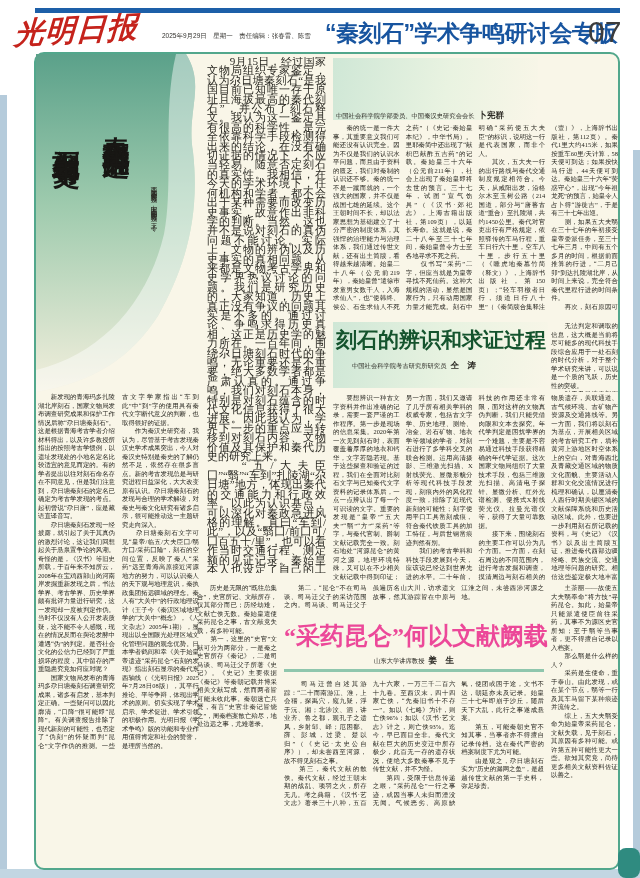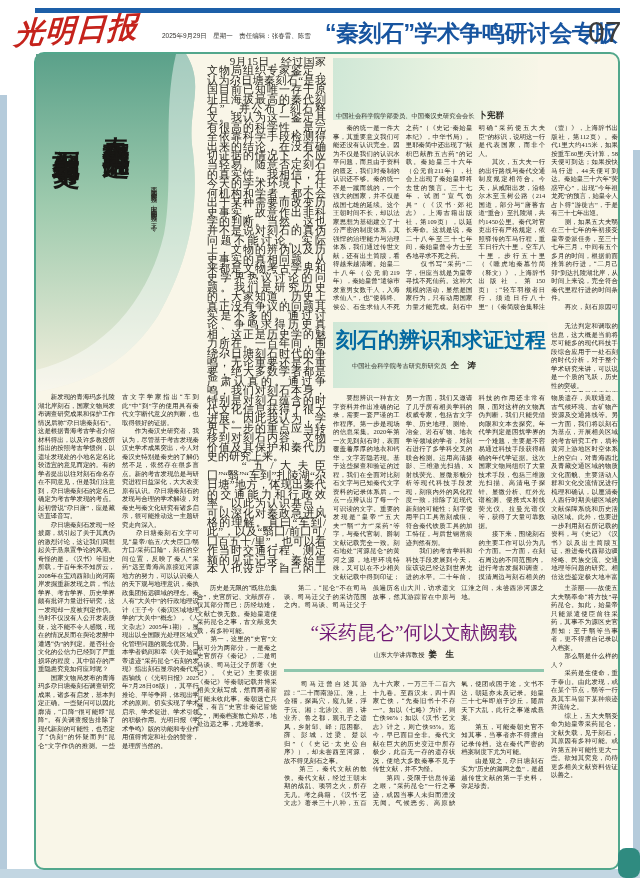--- a/index.html
+++ b/index.html
@@ -37,30 +37,30 @@
   
   .band{background:linear-gradient(100deg,#cfe7d6 0%,#e9f3e1 55%,rgba(238,245,227,0) 100%);}
   #qz-band{left:333px;top:58px;width:205px;height:62px;}
   #qz-title{left:341px;top:61px;width:200px;font-size:27px;font-weight:bold;color:#111;
     letter-spacing:6px;white-space:nowrap;}
   #qz-byline{left:336px;top:110px;width:230px;font-size:6.3px;color:#2b2a24;white-space:nowrap;}
   .byname{font-size:8.5px;font-weight:bold;margin-left:4px;margin-top:40px;}
   #qz-body{left:333px;top:124px;width:285px;height:192px;column-count:4;column-gap:6px;}
   
   #bs-band{left:333px;top:322px;width:215px;height:66px;}
-  #bs-title{left:336px;top:326px;width:212px;font-size:21px;font-weight:bold;color:#0369a1;
+  #bs-title{left:336px;top:326px;width:212px;font-size:21px;font-weight:bold;color:#14532d;
     letter-spacing:0px;white-space:nowrap;}
   #bs-byline{left:352px;top:360px;width:200px;font-size:6.3px;color:#2b2a24;white-space:nowrap;}
   #bs-side{left:551px;top:322px;width:67px;height:70px;}
   #bs-body{left:333px;top:394px;width:285px;height:188px;column-count:4;column-gap:6px;}
   
   #cy-col1{left:197px;top:584px;width:80px;height:283px;}
   #cy-pre{left:284px;top:584px;width:260px;height:34px;column-count:3;column-gap:6px;}
   #cy-titlebox{left:284px;top:620px;width:260px;height:52px;text-align:center;}
-  #cy-title{font-size:19px;font-weight:normal;color:#701a75;white-space:nowrap;}
+  #cy-title{font-size:24px;font-weight:bold;color:#ec4899;white-space:nowrap;}
   #cy-byline{font-size:6.3px;color:#2b2a24;margin-top:3px;}
   #cy-rule{left:284px;top:669px;width:260px;height:3px;background:#8fc6ad;}
   #cy-mid{left:284px;top:680px;width:260px;height:187px;column-count:3;column-gap:6px;}
   #cy-col5{left:551px;top:584px;width:67px;height:283px;}
   
   #cornertab{left:618px;top:848px;width:22px;height:30px;background:#2f8b80;border-radius:8px;}
 </style>
 </head>
 <body>
 

